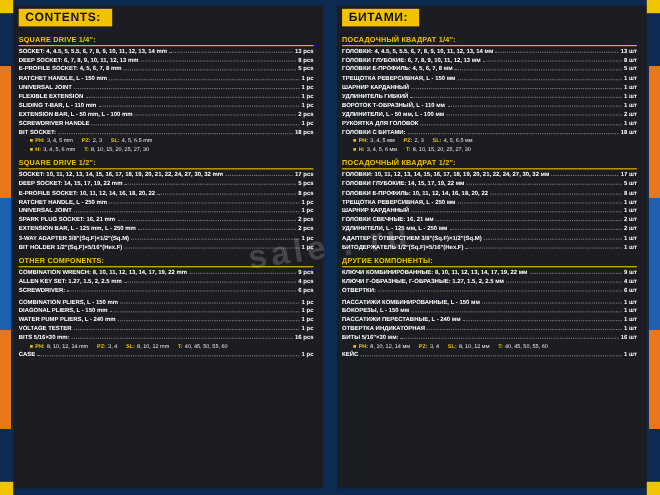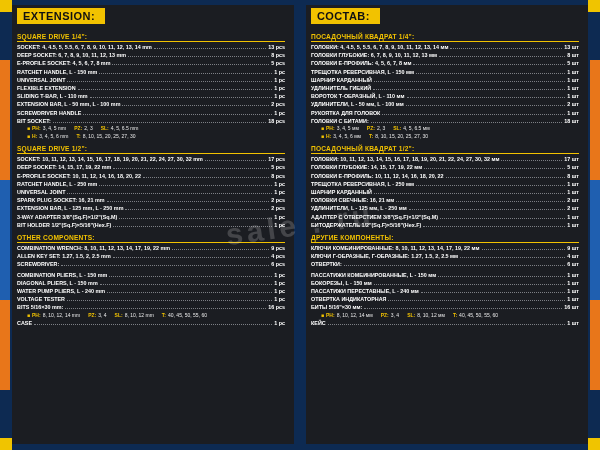--- a/index.html
+++ b/index.html
@@ -99,21 +99,21 @@
   <div class="corner c-tr"></div>
   <div class="corner c-bl"></div>
   <div class="corner c-br"></div>
   <div class="orangebar ob-l"></div>
   <div class="orangebar ob-l2"></div>
   <div class="orangebar ob-r"></div>
   <div class="orangebar ob-r2"></div>
   <div class="bluebar bb-l"></div>
   <div class="bluebar bb-r"></div>
 
-  <div class="col col-left" id="col-0"><div class="title">EXTENSION:</div><div class="sect">SQUARE DRIVE 1/4":</div><div class="row">
+  <div class="col col-left" id="col-0"><div class="title">CONTENTS:</div><div class="sect">SQUARE DRIVE 1/4":</div><div class="row">
         <span class="rname">SOCKET: 4, 4.5, 5, 5.5, 6, 7, 8, 9, 10, 11, 12, 13, 14 mm</span>
         <span class="rdots"></span>
         <span class="rqty">13 pcs</span>
       </div><div class="row">
         <span class="rname">DEEP SOCKET: 6, 7, 8, 9, 10, 11, 12, 13 mm</span>
         <span class="rdots"></span>
         <span class="rqty">8 pcs</span>
       </div><div class="row">
         <span class="rname">E-PROFILE SOCKET: 4, 5, 6, 7, 8 mm</span>
         <span class="rdots"></span>
@@ -227,21 +227,21 @@
         <span class="bullet">■</span>
         <span class="grp"><span class="tag">PH:</span><span>8, 10, 12, 14 mm</span></span>
         <span class="grp"><span class="tag">PZ:</span><span>3, 4</span></span>
         <span class="grp"><span class="tag">SL:</span><span>8, 10, 12 mm</span></span>
         <span class="grp"><span class="tag">T:</span><span>40, 45, 50, 55, 60</span></span>
       </div><div class="row">
         <span class="rname">CASE</span>
         <span class="rdots"></span>
         <span class="rqty">1 pc</span>
       </div></div>
-  <div class="col col-right" id="col-1"><div class="title">СОСТАВ:</div><div class="sect">ПОСАДОЧНЫЙ КВАДРАТ 1/4":</div><div class="row">
+  <div class="col col-right" id="col-1"><div class="title">БИТАМИ:</div><div class="sect">ПОСАДОЧНЫЙ КВАДРАТ 1/4":</div><div class="row">
         <span class="rname">ГОЛОВКИ: 4, 4.5, 5, 5.5, 6, 7, 8, 9, 10, 11, 12, 13, 14 мм</span>
         <span class="rdots"></span>
         <span class="rqty">13 шт</span>
       </div><div class="row">
         <span class="rname">ГОЛОВКИ ГЛУБОКИЕ: 6, 7, 8, 9, 10, 11, 12, 13 мм</span>
         <span class="rdots"></span>
         <span class="rqty">8 шт</span>
       </div><div class="row">
         <span class="rname">ГОЛОВКИ Е-ПРОФИЛЬ: 4, 5, 6, 7, 8 мм</span>
         <span class="rdots"></span>

